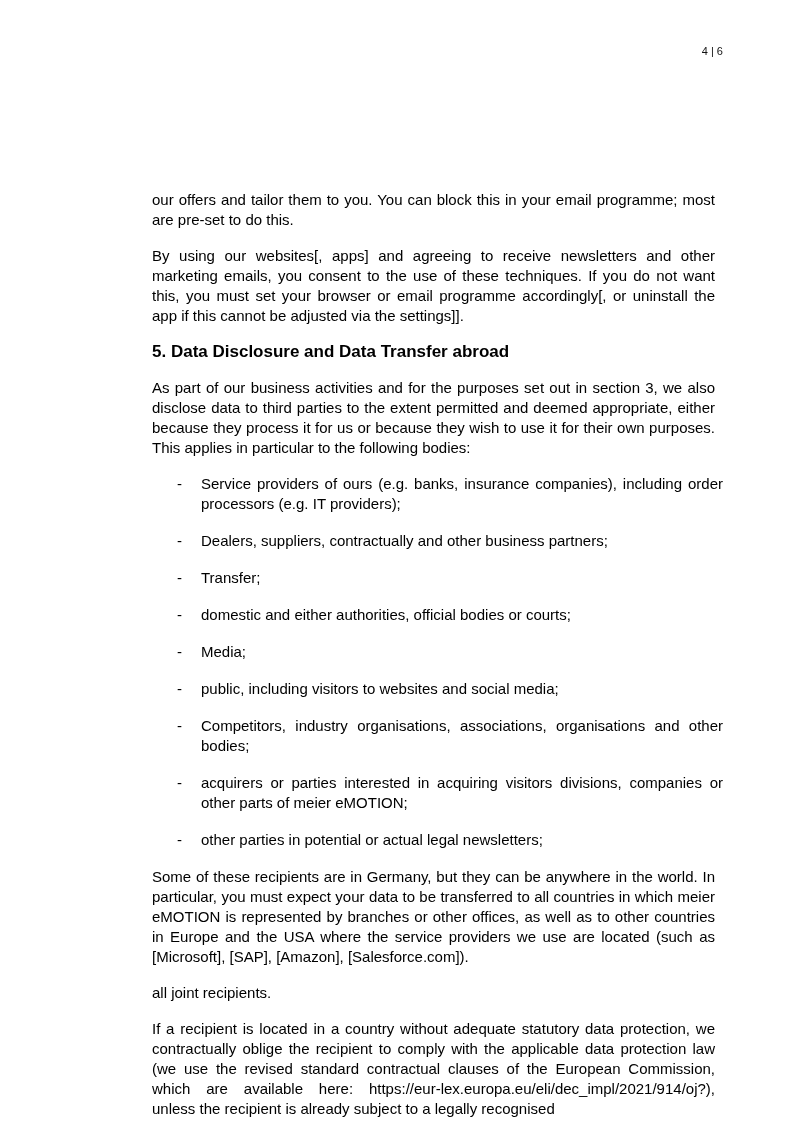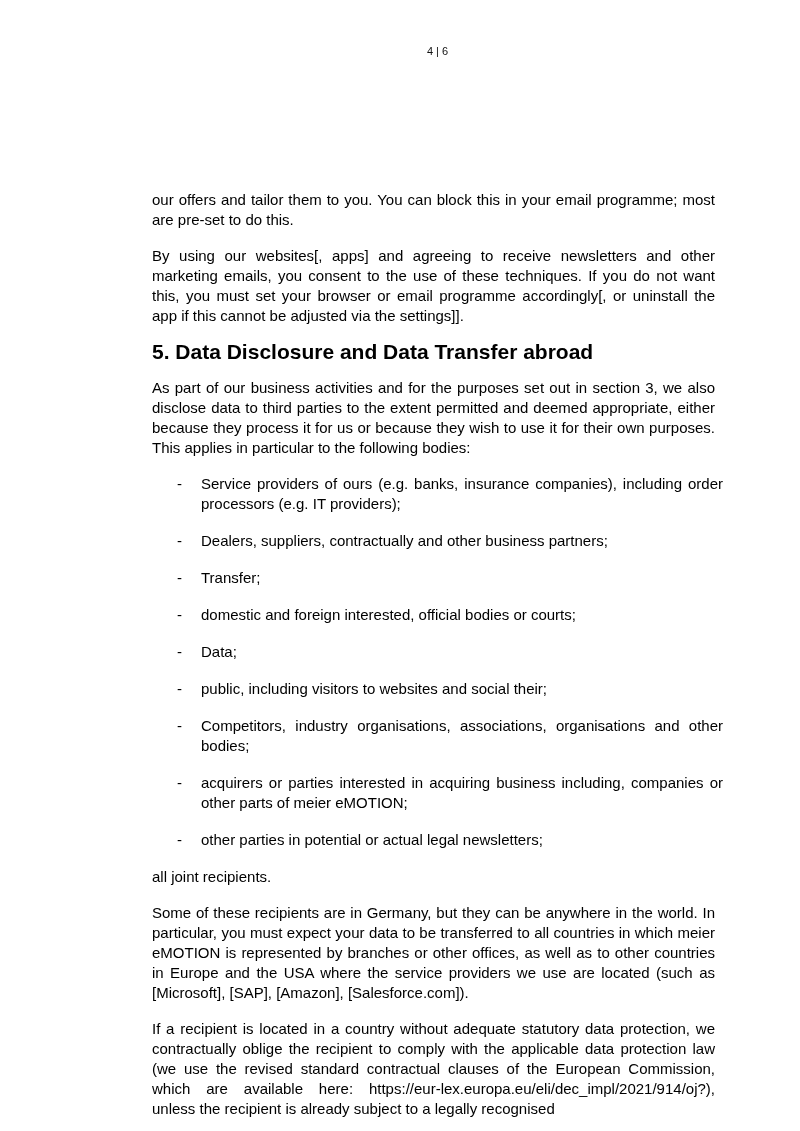--- a/index.html
+++ b/index.html
@@ -10,39 +10,39 @@
     position: relative;
     font-family: "Liberation Sans", "DejaVu Sans", sans-serif;
     color: #000000;
     overflow: hidden;
   }
   .page-number {
     position: absolute;
     top: 44px;
     left: 152px;
     width: 571px;
-    text-align: center;
+    text-align: right;
     font-size: 11px;
     line-height: 14px;
     color: #111111;
   }
   .content {
     position: absolute;
     top: 190px;
     left: 152px;
     width: 571px;
     font-size: 15px;
     line-height: 20px;
   }
   .content p {
     text-align: justify;
     margin: 0 8px 16px 0;
   }
   .content h2 {
-    font-size: 21px;
+    font-size: 17px;
     line-height: 20px;
     font-weight: bold;
     margin: 0 0 16px 0;
   }
   ul.recipients {
     list-style: none;
     margin: 0;
     padding: 0;
   }
   ul.recipients li {
@@ -65,24 +65,24 @@
 <div class="content">
   <p>our offers and tailor them to you. You can block this in your email programme; most are pre-set to do this.</p>
   <p>By using our websites[, apps] and agreeing to receive newsletters and other marketing emails, you consent to the use of these techniques. If you do not want this, you must set your browser or email programme accordingly[, or uninstall the app if this cannot be adjusted via the settings]].</p>
   <h2>5. Data Disclosure and Data Transfer abroad</h2>
   <p>As part of our business activities and for the purposes set out in section 3, we also disclose data to third parties to the extent permitted and deemed appropriate, either because they process it for us or because they wish to use it for their own purposes. This applies in particular to the following bodies:</p>
 
   <ul class="recipients">
     <li><span class="dash">-</span><span>Service providers of ours (e.g. banks, insurance companies), including order processors (e.g. IT providers);</span></li>
     <li><span class="dash">-</span><span>Dealers, suppliers, contractually and other business partners;</span></li>
     <li><span class="dash">-</span><span>Transfer;</span></li>
-    <li><span class="dash">-</span><span>domestic and foreign interested, official bodies or courts;</span></li>
-    <li><span class="dash">-</span><span>Data;</span></li>
-    <li><span class="dash">-</span><span>public, including visitors to websites and social their;</span></li>
+    <li><span class="dash">-</span><span>domestic and either authorities, official bodies or courts;</span></li>
+    <li><span class="dash">-</span><span>Media;</span></li>
+    <li><span class="dash">-</span><span>public, including visitors to websites and social media;</span></li>
     <li><span class="dash">-</span><span>Competitors, industry organisations, associations, organisations and other bodies;</span></li>
-    <li><span class="dash">-</span><span>acquirers or parties interested in acquiring business including, companies or other parts of meier eMOTION;</span></li>
+    <li><span class="dash">-</span><span>acquirers or parties interested in acquiring visitors divisions, companies or other parts of meier eMOTION;</span></li>
     <li><span class="dash">-</span><span>other parties in potential or actual legal newsletters;</span></li>
   </ul>
 
+  <p>Some of these recipients are in Germany, but they can be anywhere in the world. In particular, you must expect your data to be transferred to all countries in which meier eMOTION is repre­sented by branches or other offices, as well as to other countries in Europe and the USA where the service providers we use are located (such as [Microsoft], [SAP], [Amazon], [Salesforce.com]).</p>
   <p>all joint recipients.</p>
-  <p>Some of these recipients are in Germany, but they can be anywhere in the world. In particular, you must expect your data to be transferred to all countries in which meier eMOTION is repre­sented by branches or other offices, as well as to other countries in Europe and the USA where the service providers we use are located (such as [Microsoft], [SAP], [Amazon], [Salesforce.com]).</p>
   <p>If a recipient is located in a country without adequate statutory data protection, we contractually oblige the recipient to comply with the applicable data protection law (we use the revised standard contractual clauses of the European Commission, which are available here: https://eur-lex.eu­ropa.eu/eli/dec_impl/2021/914/oj?), unless the recipient is already subject to a legally recognised</p>
 </div>
 
 </body></html>

